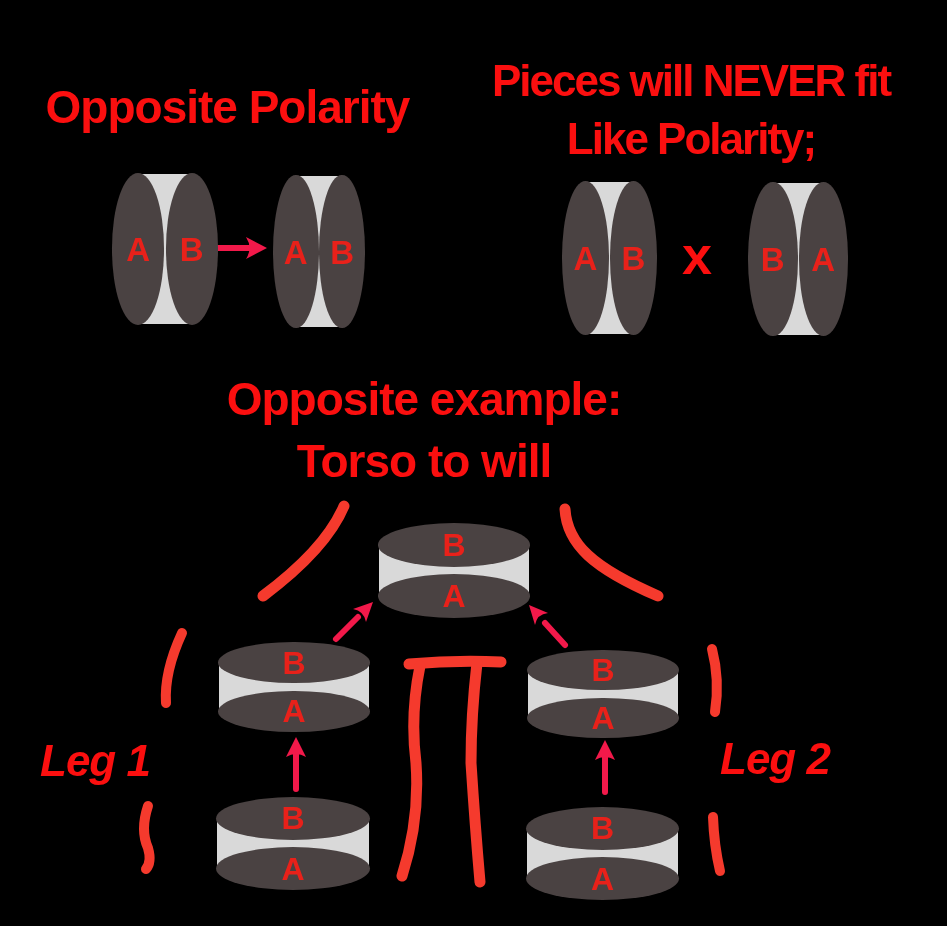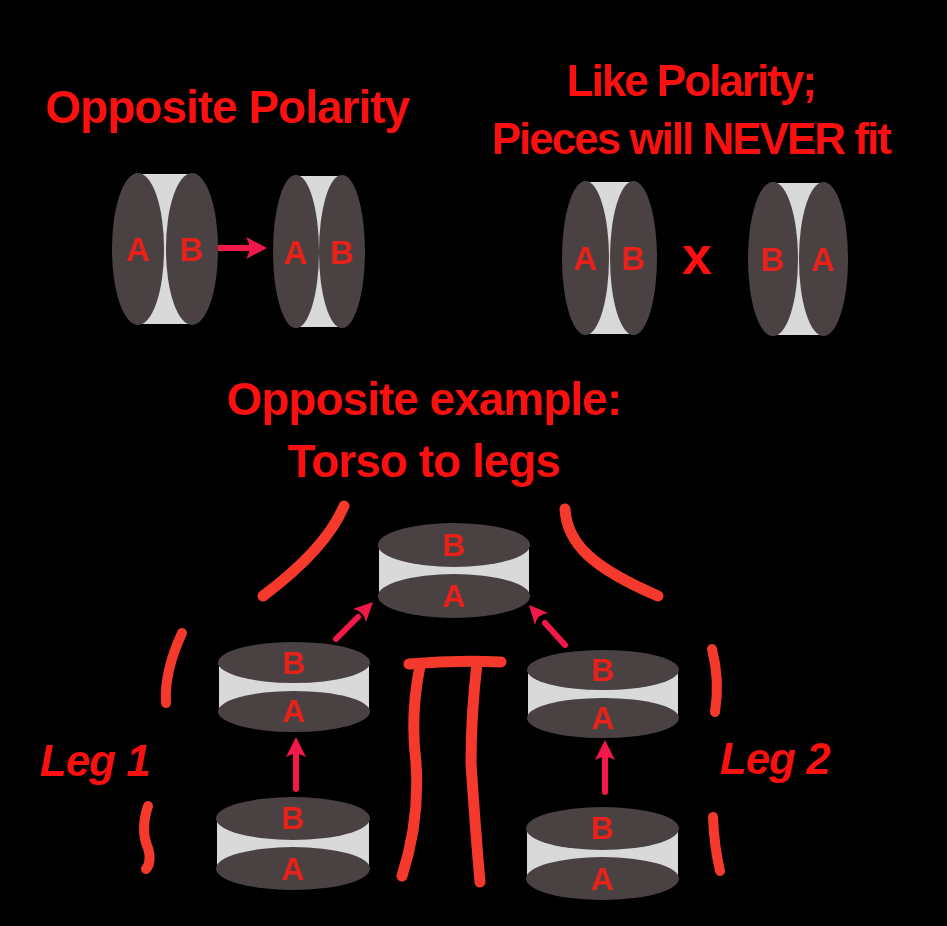--- a/index.html
+++ b/index.html
@@ -112,26 +112,26 @@
       <path d="M296,737 L286,757 Q296,751 306,757 Z" fill="var(--arrow-red)"></path>
     </g>
     <g>
       <line x1="605" y1="792" x2="605" y2="757" stroke="var(--arrow-red)" stroke-width="6" stroke-linecap="round"></line>
       <path d="M605,740 L595,760 Q605,754 615,760 Z" fill="var(--arrow-red)"></path>
     </g>
   </svg>
 
   <div class="title t-opposite">Opposite Polarity</div>
   <div class="title t-like">
+    <div>Pieces will NEVER fit</div>
     <div>Like Polarity;</div>
-    <div>Pieces will NEVER fit</div>
   </div>
   <div class="title t-example">
     <div>Opposite example:</div>
-    <div>Torso to legs</div>
+    <div>Torso to will</div>
   </div>
 
   <div class="vpiece" style="left:112px;top:170px;width:106px;height:158px;">
     <div class="band"></div>
     <div class="ell left"></div>
     <div class="ell right"></div>
     <span class="lab left">A</span>
     <span class="lab right">B</span>
   </div>
   <div class="vpiece" style="left:273px;top:172px;width:92px;height:159px;">

